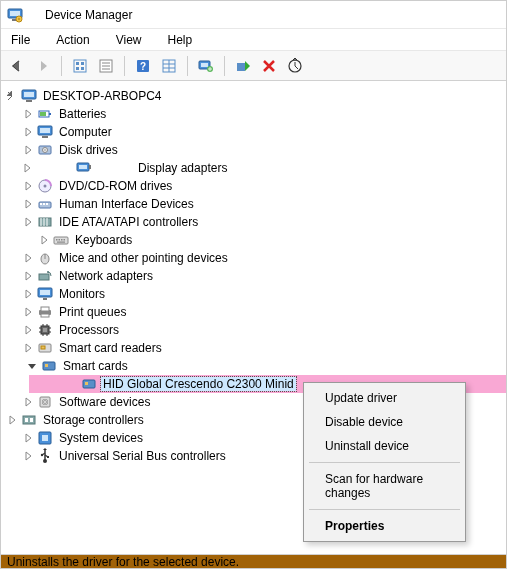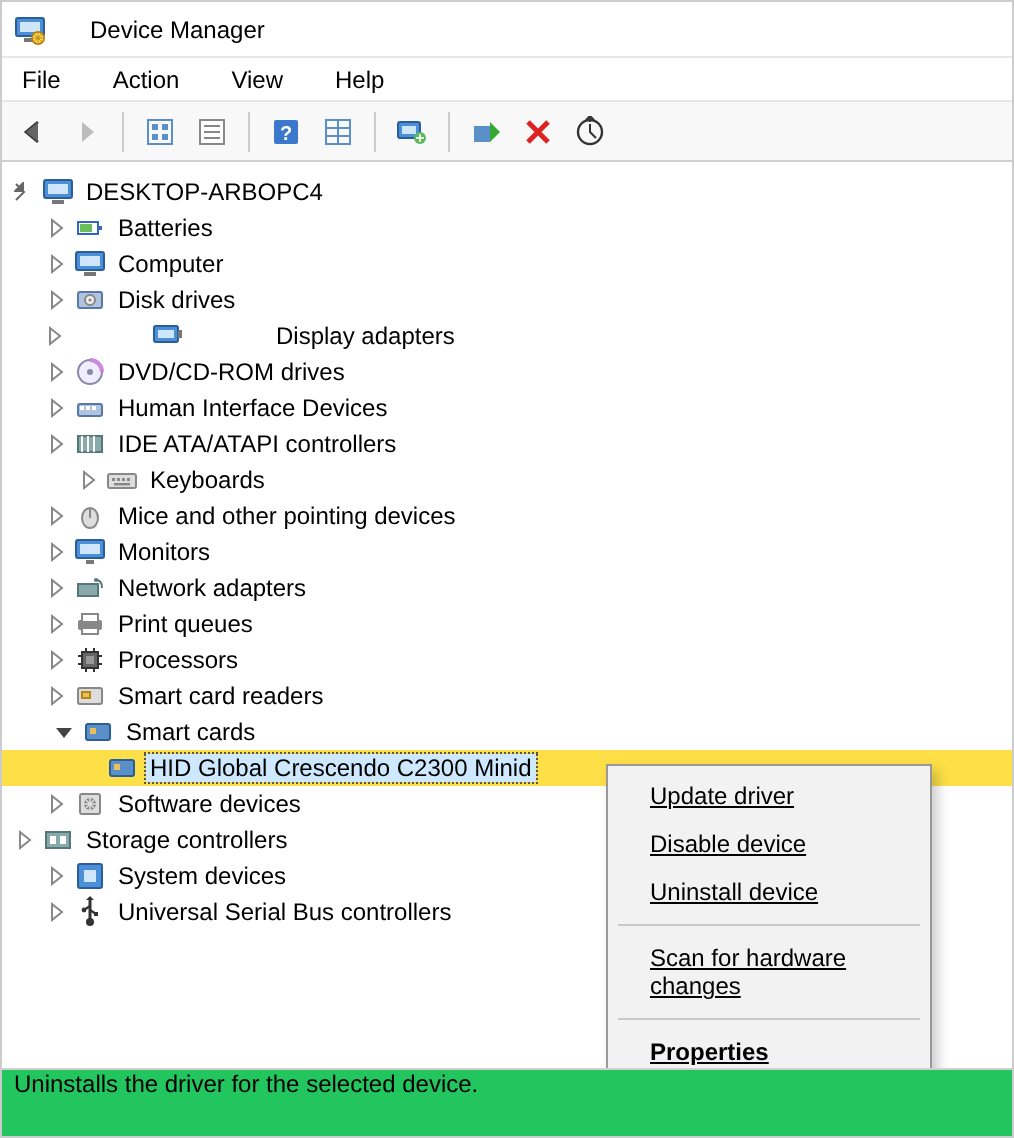--- a/index.html
+++ b/index.html
@@ -72,48 +72,47 @@
   .tw svg { display:block; }
   .dev-icon {
     width: 16px; height: 16px; margin: 0 4px 0 2px;
     display:flex; align-items:center; justify-content:center; flex-shrink:0;
   }
   .node-label { padding: 0 2px; }
   .selected .node-label {
     background: #cde8ff;
     outline: 1px dotted #555;
   }
-  .selected-row { background: #fde047; }
+  .selected-row { background: #f9a8d4; margin-left: 28px; }
   
   .context-menu {
     position: absolute;
     left: 302px; top: 381px;
     width: 163px;
     background: #f2f2f2;
     border: 1px solid #999;
     box-shadow: 3px 3px 6px rgba(0,0,0,0.2);
     padding: 3px;
-    text-decoration: underline;
   }
   .ctx-item {
     padding: 5px 18px;
     font-size: 12px;
     cursor: default;
   }
   .ctx-sep { height: 1px; background: #c8c8c8; margin: 4px 2px; }
   .ctx-default { font-weight: bold; }
   
   .statusbar {
     position: absolute;
     left: 0; right: 0; bottom: 0;
-    height: 34px;
+    height: 14px;
     display: flex; align-items: flex-start;
     padding: 0 6px;
     border-top: 1px solid #d0d0d0;
-    background: #22c55e;
+    background: #a16207;
     font-size: 12px;
   }
   svg { display:block; }
 </style>
 </head>
 <body>
 
 <div class="titlebar">
   <span class="title-icon">
     <svg width="16" height="16" viewBox="0 0 16 16">
@@ -369,41 +368,41 @@
         <span class="node-label">Mice and other pointing devices</span>
       </div>
       <div class="tree-row" style="padding-left: 20px;">
         <span class="tw">
           <svg width="10" height="10" viewBox="0 0 10 10">
             <path d="M3 1 L8 5 L3 9 Z" fill="none" stroke="#888"></path>
           </svg>
         </span>
         <span class="dev-icon">
           <svg width="16" height="16" viewBox="0 0 16 16">
+            <rect x="2" y="6" width="10" height="6" fill="#8aa" stroke="#577"></rect>
+            <path d="M11 4 Q14 4 14 8" fill="none" stroke="#577"></path>
+            <circle cx="11" cy="4" r="1" fill="#577"></circle>
+          </svg>
+        </span>
+        <span class="node-label">Network adapters</span>
+      </div>
+      <div class="tree-row" style="padding-left: 20px;">
+        <span class="tw">
+          <svg width="10" height="10" viewBox="0 0 10 10">
+            <path d="M3 1 L8 5 L3 9 Z" fill="none" stroke="#888"></path>
+          </svg>
+        </span>
+        <span class="dev-icon">
+          <svg width="16" height="16" viewBox="0 0 16 16">
             <rect x="1" y="2" width="14" height="9" rx="1" fill="#4a90d9" stroke="#2b5e97"></rect>
             <rect x="3" y="4" width="10" height="5" fill="#cfe6fa"></rect>
             <rect x="6" y="12" width="4" height="2" fill="#777"></rect>
           </svg>
         </span>
         <span class="node-label">Monitors</span>
-      </div>
-      <div class="tree-row" style="padding-left: 20px;">
-        <span class="tw">
-          <svg width="10" height="10" viewBox="0 0 10 10">
-            <path d="M3 1 L8 5 L3 9 Z" fill="none" stroke="#888"></path>
-          </svg>
-        </span>
-        <span class="dev-icon">
-          <svg width="16" height="16" viewBox="0 0 16 16">
-            <rect x="2" y="6" width="10" height="6" fill="#8aa" stroke="#577"></rect>
-            <path d="M11 4 Q14 4 14 8" fill="none" stroke="#577"></path>
-            <circle cx="11" cy="4" r="1" fill="#577"></circle>
-          </svg>
-        </span>
-        <span class="node-label">Network adapters</span>
       </div>
       <div class="tree-row" style="padding-left: 20px;">
         <span class="tw">
           <svg width="10" height="10" viewBox="0 0 10 10">
             <path d="M3 1 L8 5 L3 9 Z" fill="none" stroke="#888"></path>
           </svg>
         </span>
         <span class="dev-icon">
           <svg width="16" height="16" viewBox="0 0 16 16">
             <rect x="2" y="6" width="12" height="5" rx="1" fill="#888"></rect>

